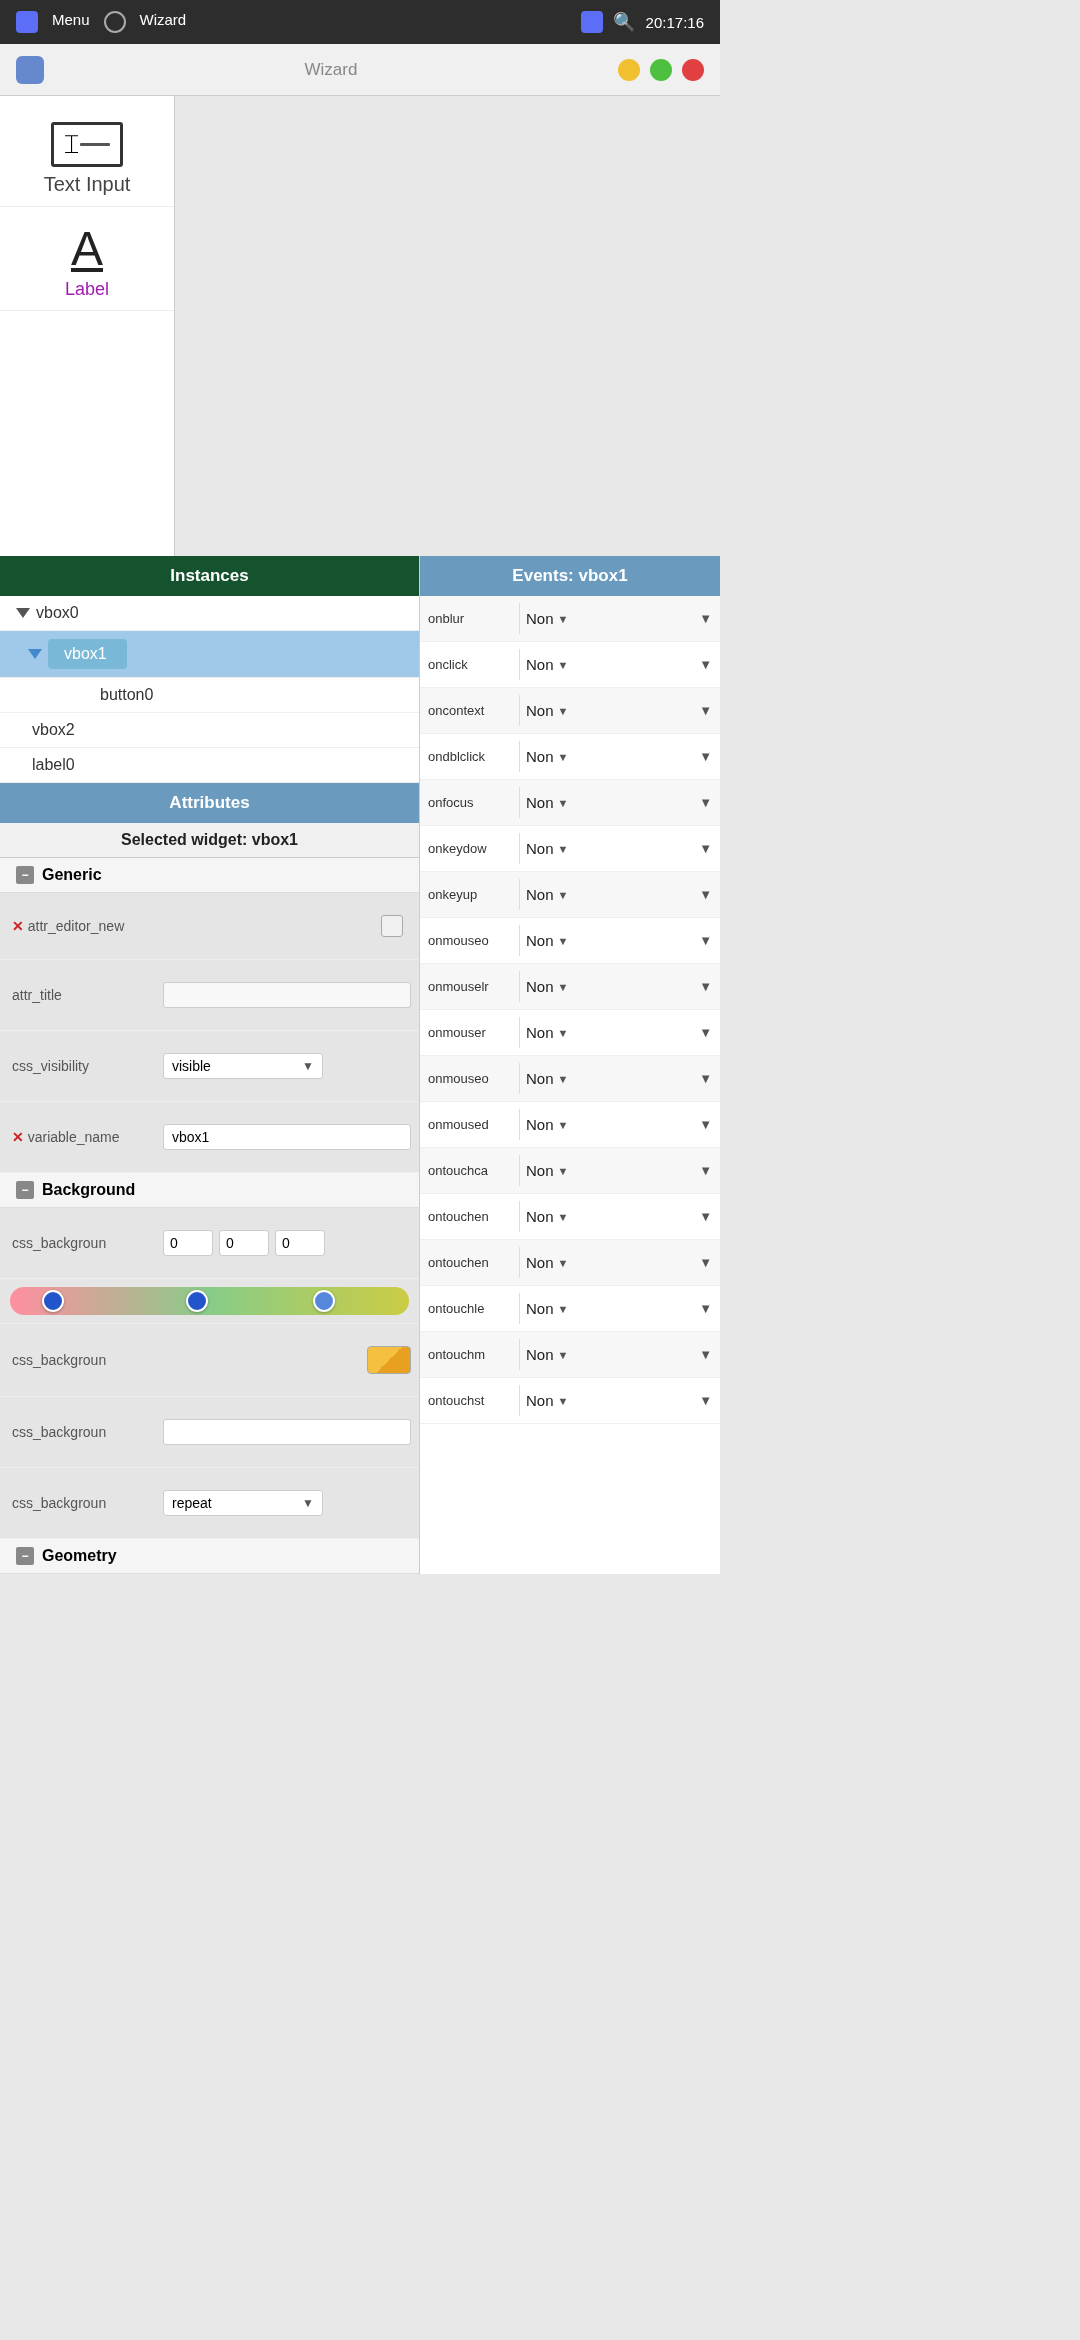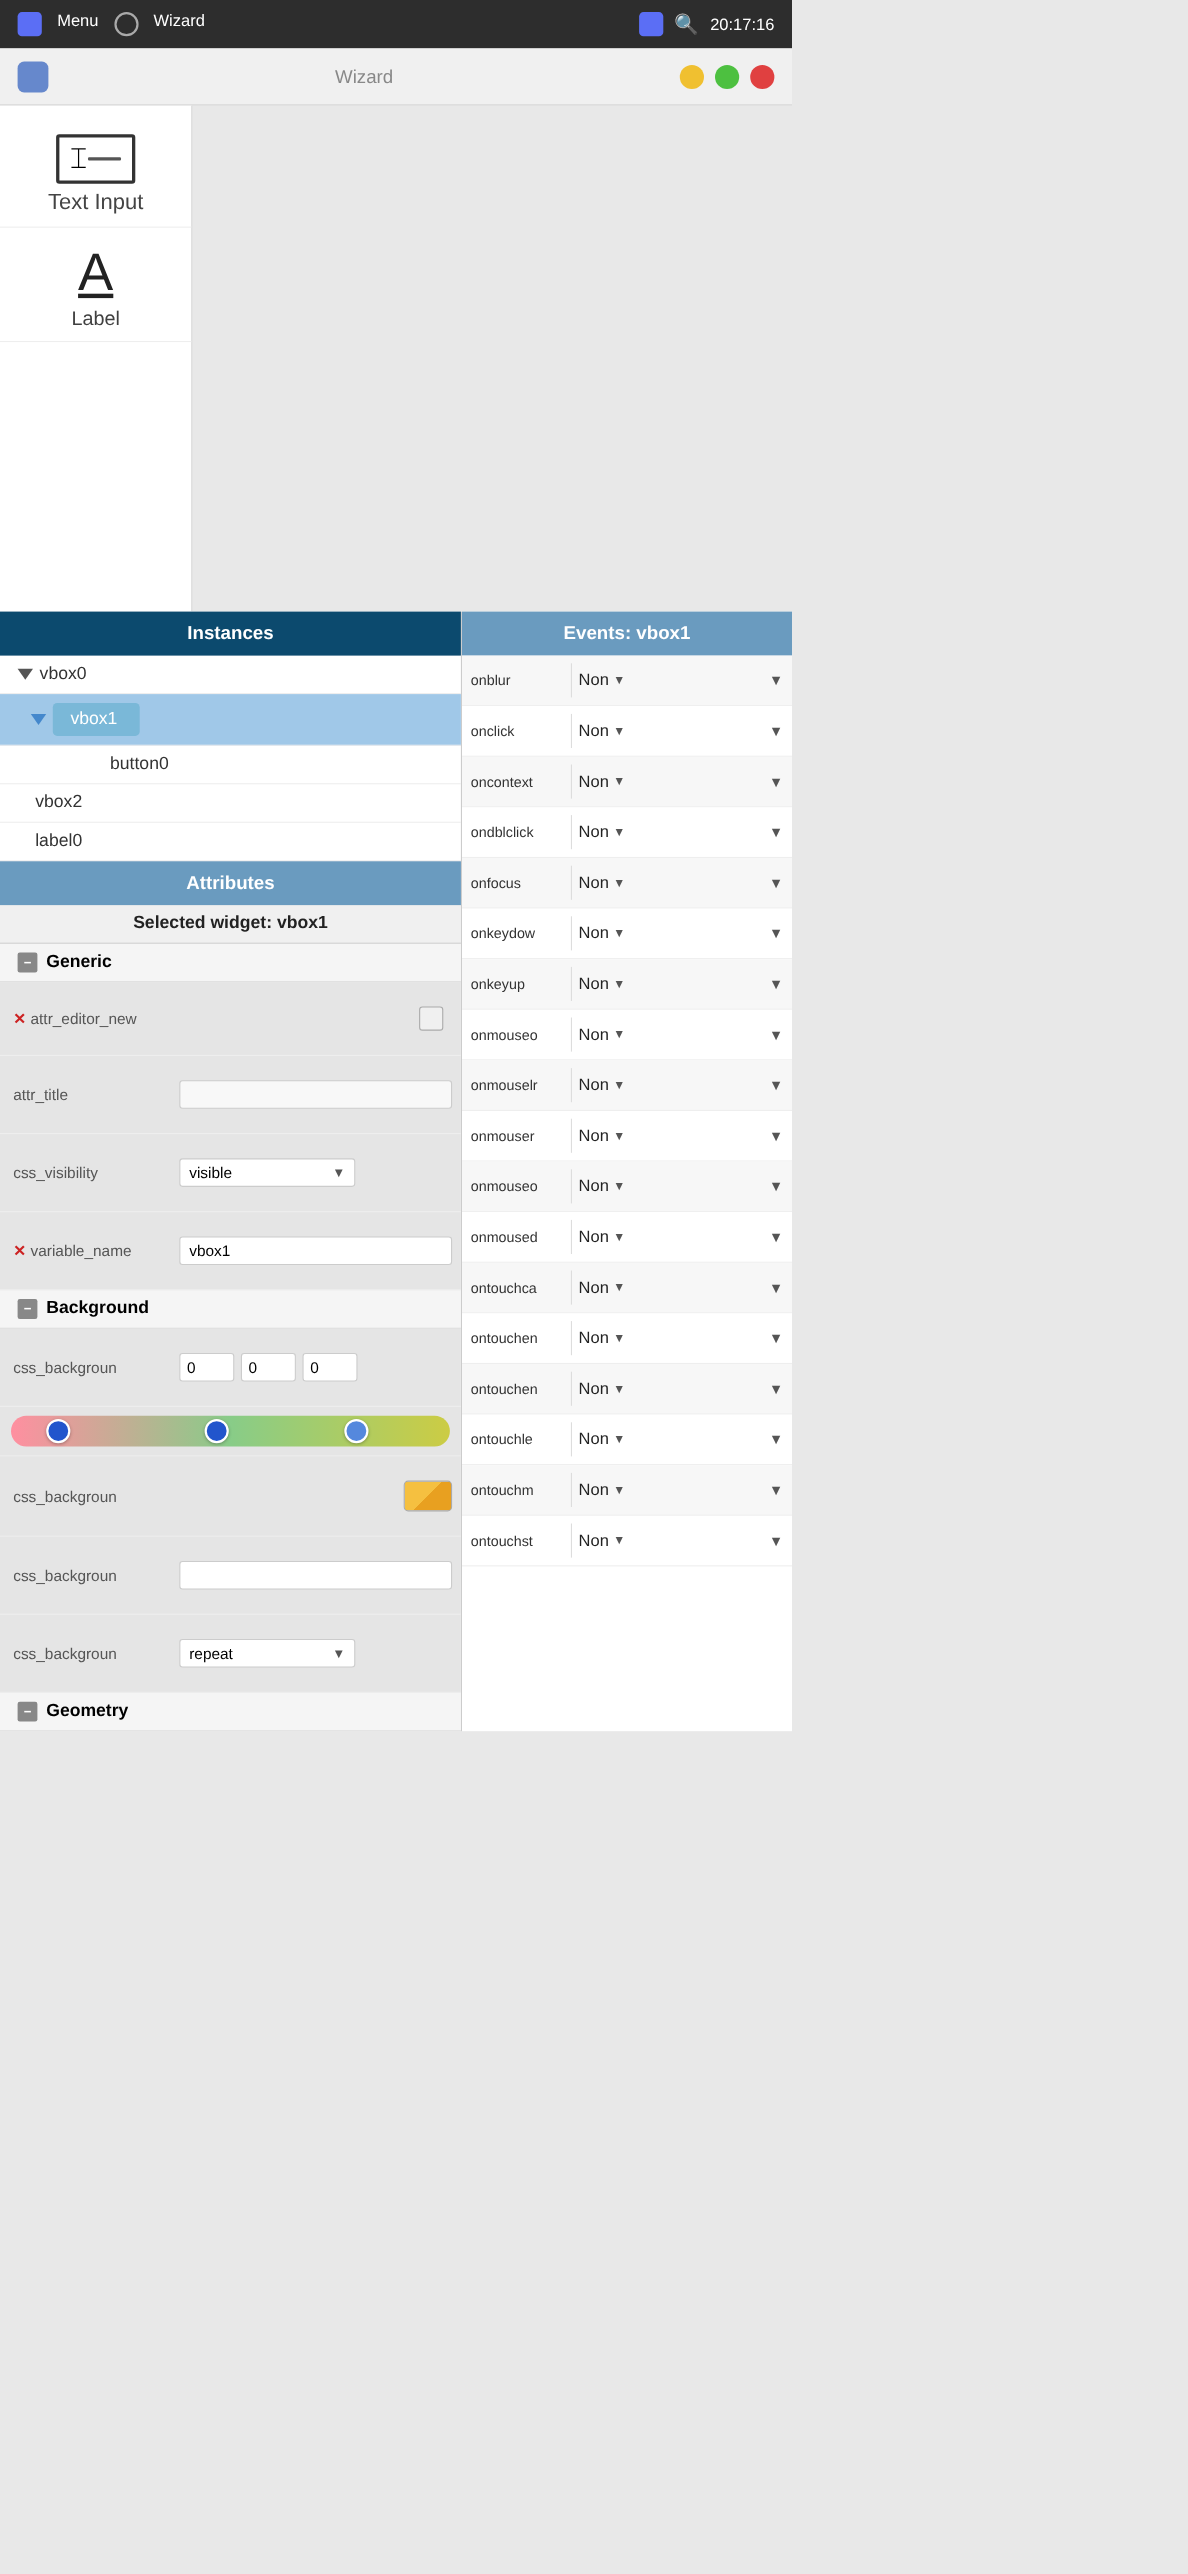--- a/index.html
+++ b/index.html
@@ -101,21 +101,21 @@
       flex: 1;
       background: #e8e8e8;
     }
 
     
     .bottom-panel {
       display: flex;
       min-height: 700px;
     }
     .panel-header {
-      background: #0c4a6e;
+      background: #14532d;
       color: white;
       font-size: 17px;
       font-weight: 600;
       text-align: center;
       padding: 10px;
     }
     .instance-item {
       padding: 8px 16px;
       font-size: 16px;
       color: #333;
@@ -365,21 +365,21 @@
     <div class="palette-item">
       <div style="display:flex;align-items:center;border:3px solid #333;padding:4px 10px;border-radius:3px;gap:2px;">
         <span style="font-size:26px;font-weight:300;letter-spacing:-1px;">⌶</span>
         <span style="width:30px;height:3px;background:#555;display:inline-block;border-radius:1px;"></span>
       </div>
       <span style="font-size:20px;color:#444;">Text Input</span>
     </div>
 
     <div class="palette-item">
       <div style="font-size:48px;font-weight:200;color:#222;text-decoration:underline;line-height:1;">A</div>
-      <span style="font-size:18px;color:#404040;">Label</span>
+      <span style="font-size:18px;color:#a21caf;">Label</span>
     </div>
   </div>
   <div class="canvas-main"></div>
 </div>
 
 <div class="bottom-panel">
 
   <div style="width:420px;background:white;border-right:1px solid #ccc;">
 
     <div>

